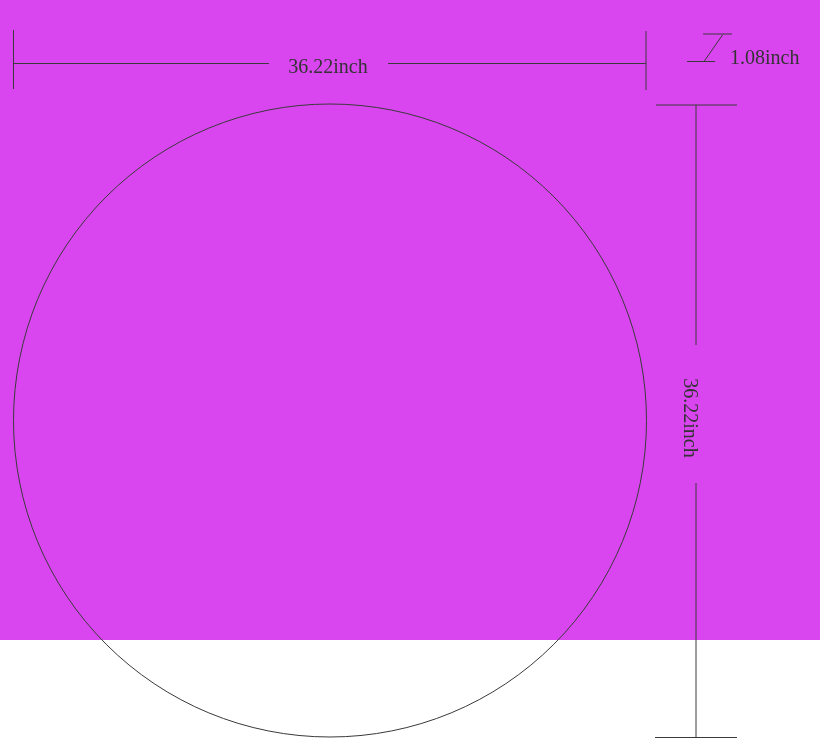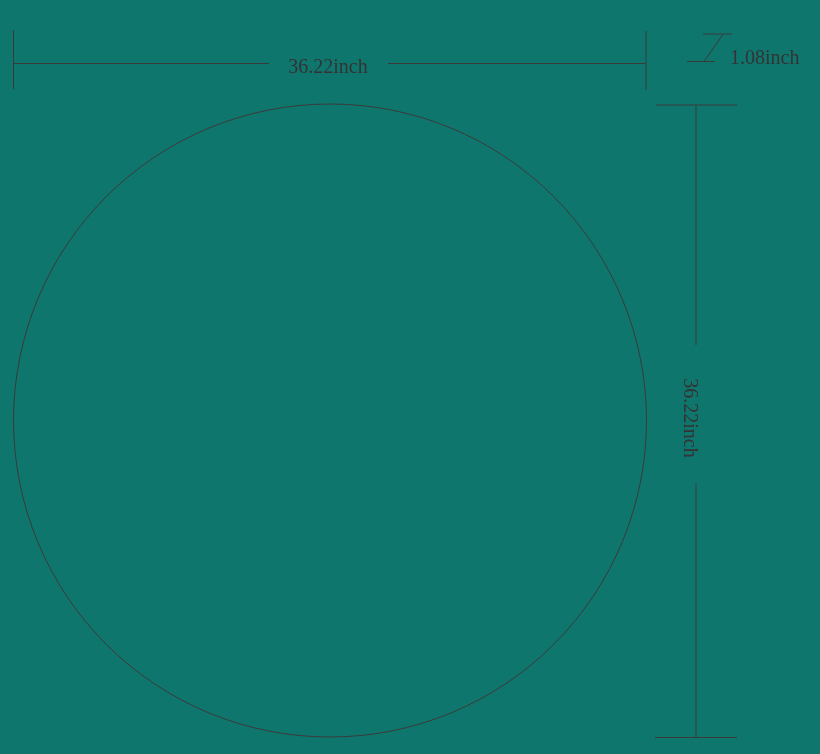--- a/index.html
+++ b/index.html
@@ -6,22 +6,22 @@
     margin: 0;
     padding: 0;
     background: #ffffff;
     width: 820px;
     height: 754px;
     overflow: hidden;
   }
   .stage {
     position: relative;
     width: 820px;
-    height: 754px;
-    background: #0f766e;
+    height: 640px;
+    background: #d946ef;
     font-family: "Liberation Serif", "DejaVu Serif", serif;
   }
   svg text {
     font-family: "Liberation Serif", "DejaVu Serif", serif;
     font-size: 20px;
     fill: #333333;
   }
   svg line, svg circle {
     stroke: #3a3a3a;
     stroke-width: 1;

